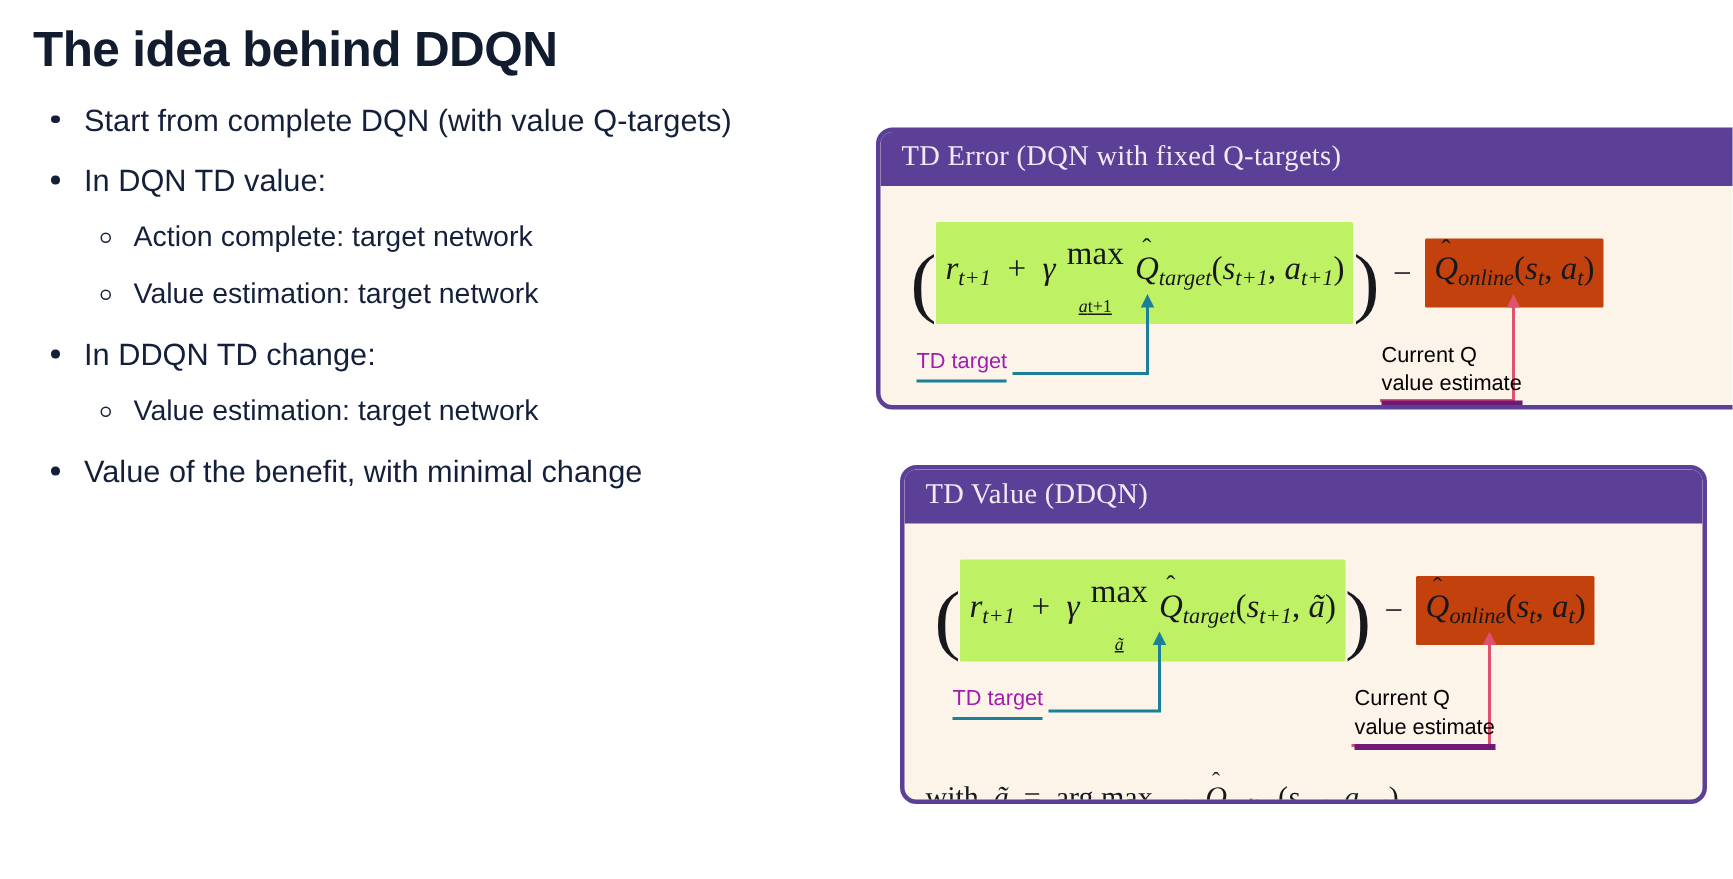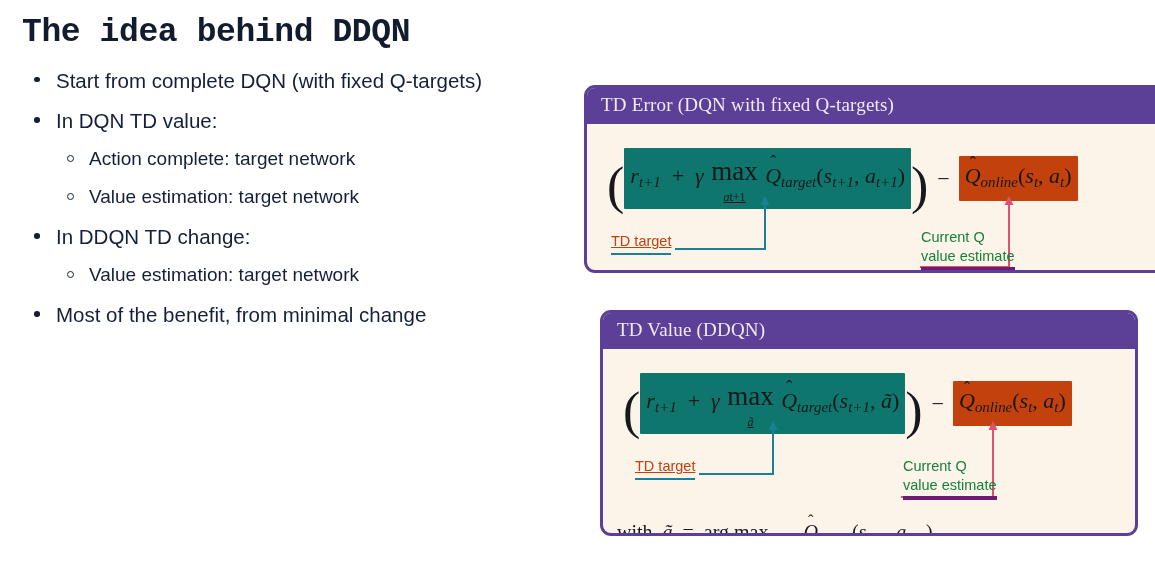--- a/index.html
+++ b/index.html
@@ -15,21 +15,21 @@
 
   
   .left-col {
     position: absolute;
     left: 22px;
     top: 14px;
     width: 556px;
   }
 
   .slide-title {
-    font-family: Liberation Mono, monospace;
+    font-family: Liberation Sans, sans-serif;
     font-size: 33px;
     font-weight: bold;
     color: #111c2e;
     letter-spacing: -0.4px;
     line-height: 1.15;
     margin-bottom: 14px;
   }
 
   .bullet-list { list-style: none; }
 
@@ -123,37 +123,37 @@
   .maxop {
     display: inline-flex;
     flex-direction: column;
     align-items: center;
     vertical-align: middle;
     line-height: 1;
     position: relative;
     top: 3px;
     margin: 0 2px;
   }
-  .maxop .mx  { font-size: 27px; font-style: normal; }
-  .maxop .lim { font-size: 12px; margin-top: 6px; text-decoration: underline; }
+  .maxop .mx  { font-size: 22px; font-style: normal; }
+  .maxop .lim { font-size: 12px; margin-top: 18px; text-decoration: underline; }
 
   
   .qhat { position: relative; display: inline-block; font-style: italic; }
   .qhat .hat {
     position: absolute;
     top: -0.60em;
     left: 50%;
     transform: translateX(-48%);
     font-size: 0.82em;
     font-style: normal;
   }
 
   
   .hl-blue {
-    background: #0f766e;
+    background: #bef264;
     padding: 7px 6px 9px 6px;
     border-radius: 1px;
   }
   .hl-pink {
     background: #c2410c;
     padding: 7px 6px 9px 6px;
     border-radius: 1px;
   }
 
   .formula-row {
@@ -165,22 +165,22 @@
 
   .minus { margin: 0 9px; font-size: 22px; }
 
   
   .annot {
     position: absolute;
     font-family: "Liberation Sans", sans-serif;
     font-size: 14.5px;
     line-height: 1.28;
   }
-  .annot-blue { color: #c2410c; text-decoration: underline; }
-  .annot-pink { color: #15803d; }
+  .annot-blue { color: #a21caf; }
+  .annot-pink { color: #000000; }
 
   .underline-blue {
     border-bottom: 2px solid #1b7f99;
     padding-bottom: 2px;
   }
   .underline-pink {
     border-bottom: 4px solid #701a75;
     padding-bottom: 2px;
   }
 
@@ -196,27 +196,27 @@
   }
 </style>
 </head>
 <body>
 
 <div class="left-col">
 
   <div class="slide-title">The idea behind DDQN</div>
 
   <ul class="bullet-list">
-    <li class="bullet">Start from complete DQN (with fixed Q-targets)</li>
+    <li class="bullet">Start from complete DQN (with value Q-targets)</li>
     <li class="bullet">In DQN TD value:</li>
     <li class="subbullet">Action complete: target network</li>
     <li class="subbullet">Value estimation: target network</li>
     <li class="bullet">In DDQN TD change:</li>
     <li class="subbullet">Value estimation: target network</li>
-    <li class="bullet">Most of the benefit, from minimal change</li>
+    <li class="bullet">Value of the benefit, with minimal change</li>
   </ul>
 </div>
 
 <div class="card" id="card-dqn">
   <div class="card-header">TD Error (DQN with fixed Q-targets)</div>
   <div class="card-body">
 
     <div class="formula-row" style="margin-top:14px; margin-left:6px;">
       <span class="bigparen">(</span>
       <span class="math hl-blue">

